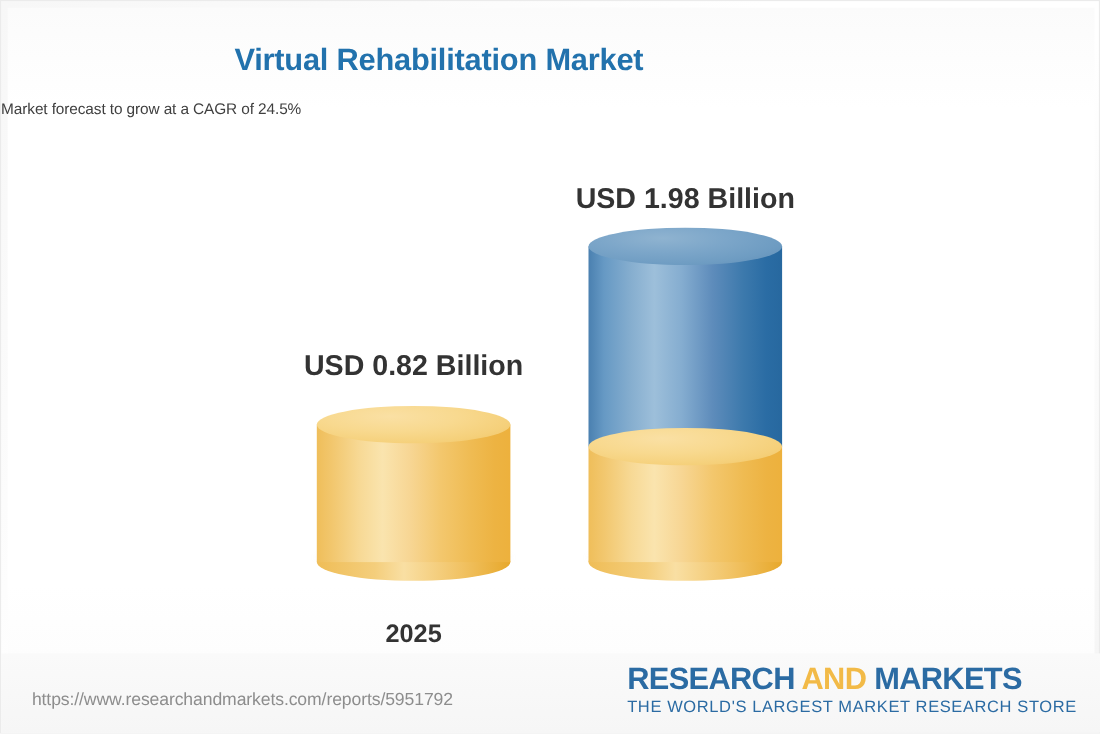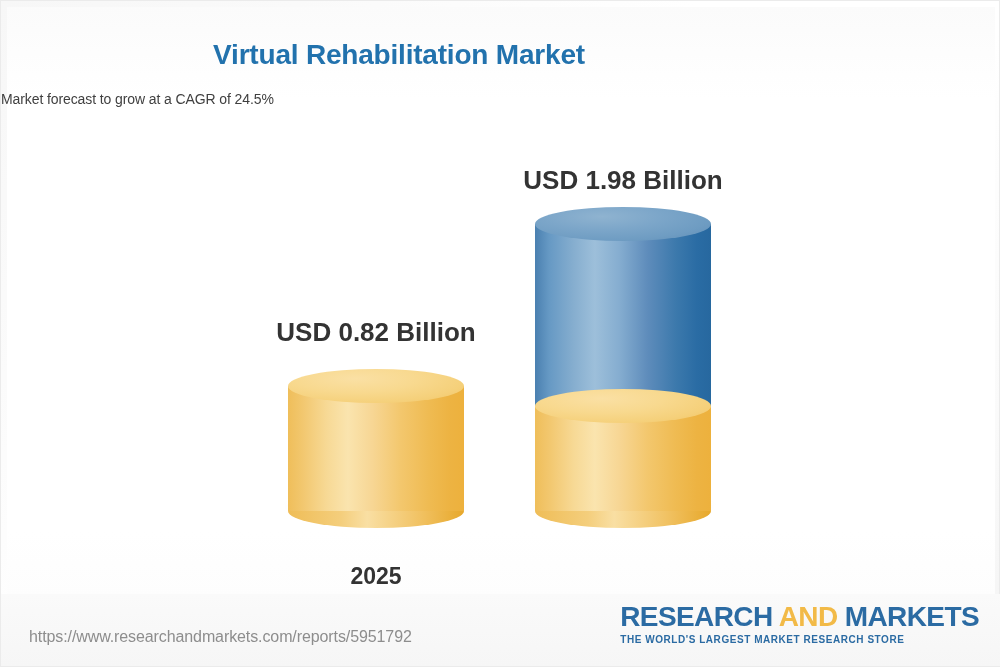--- a/index.html
+++ b/index.html
@@ -114,21 +114,21 @@
   }
   .logo{
     position:absolute;right:22px;top:8px;
   }
   .logo-line1{
     font-size:28px;font-weight:bold;letter-spacing:-0.6px;line-height:1.05;
     color:#2B6BA3;white-space:nowrap;
   }
   .logo-and{color:#F2BA47;}
   .logo-line2{
-    font-size:10px;font-weight:bold;letter-spacing:0.55px;
+    font-size:15px;font-weight:normal;letter-spacing:0.55px;
     color:#2B6BA3;white-space:nowrap;margin-top:3px;
   }
 </style>
 </head>
 <body>
 
 <div class="canvas">
   <div class="inner-sheet"></div>
 
   <div class="chart-title">Virtual Rehabilitation Market</div>

